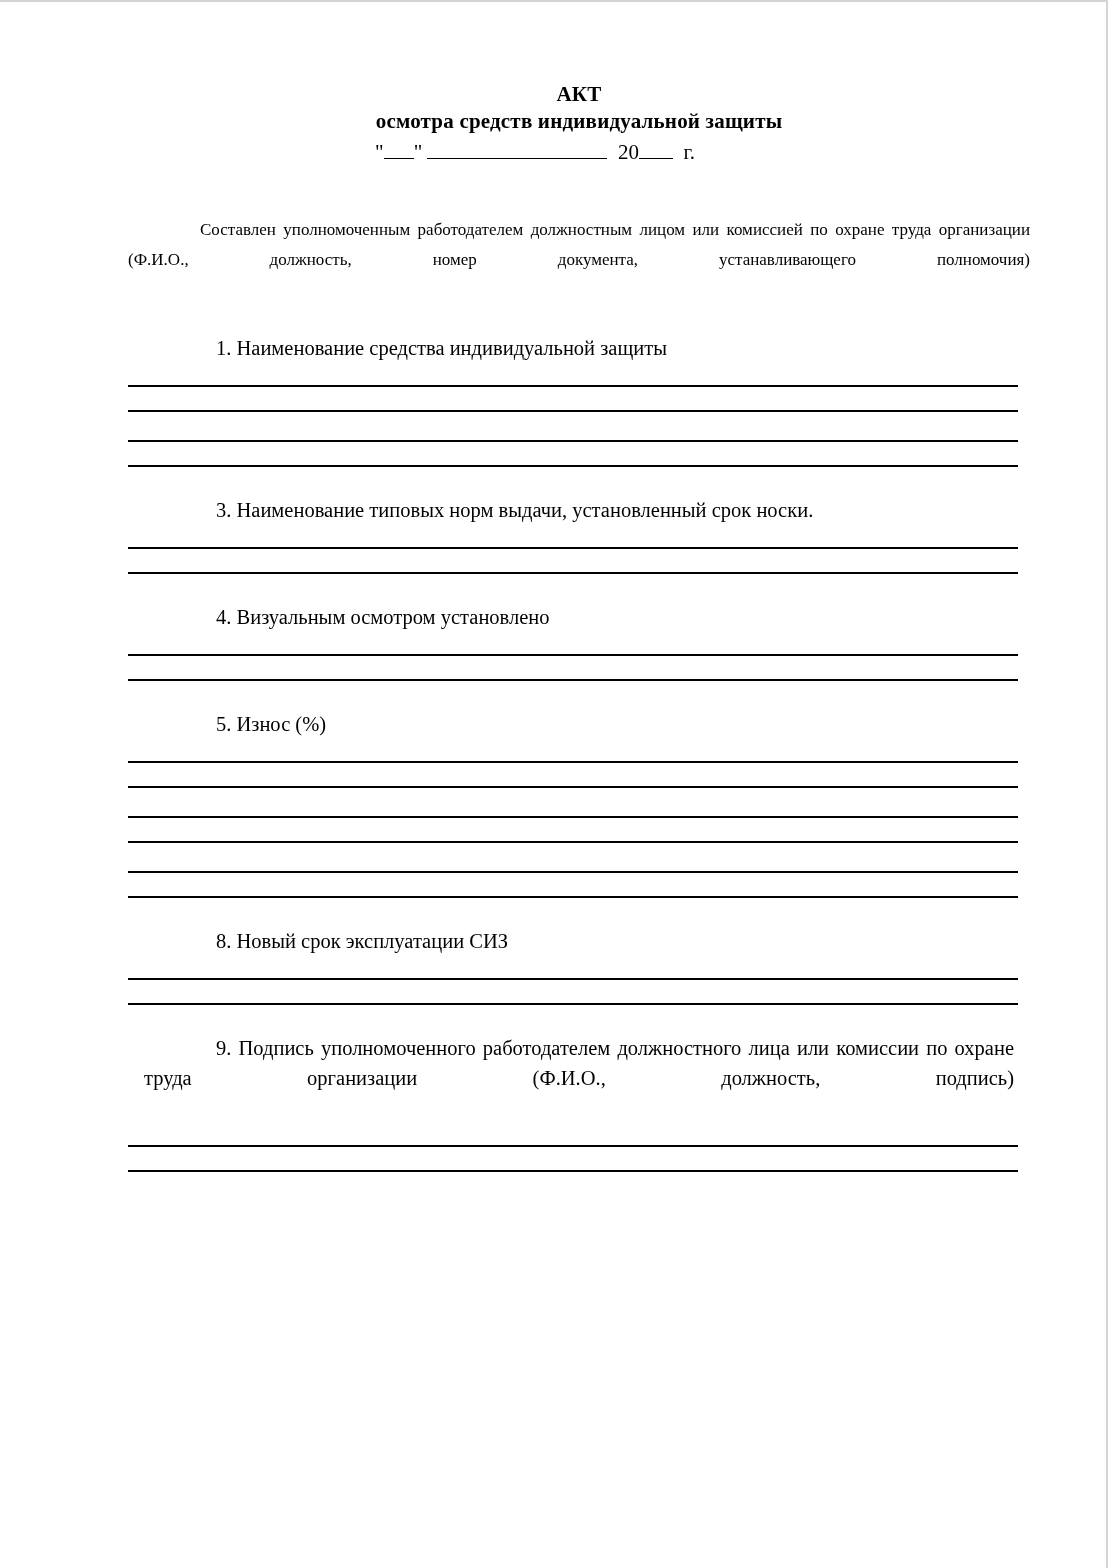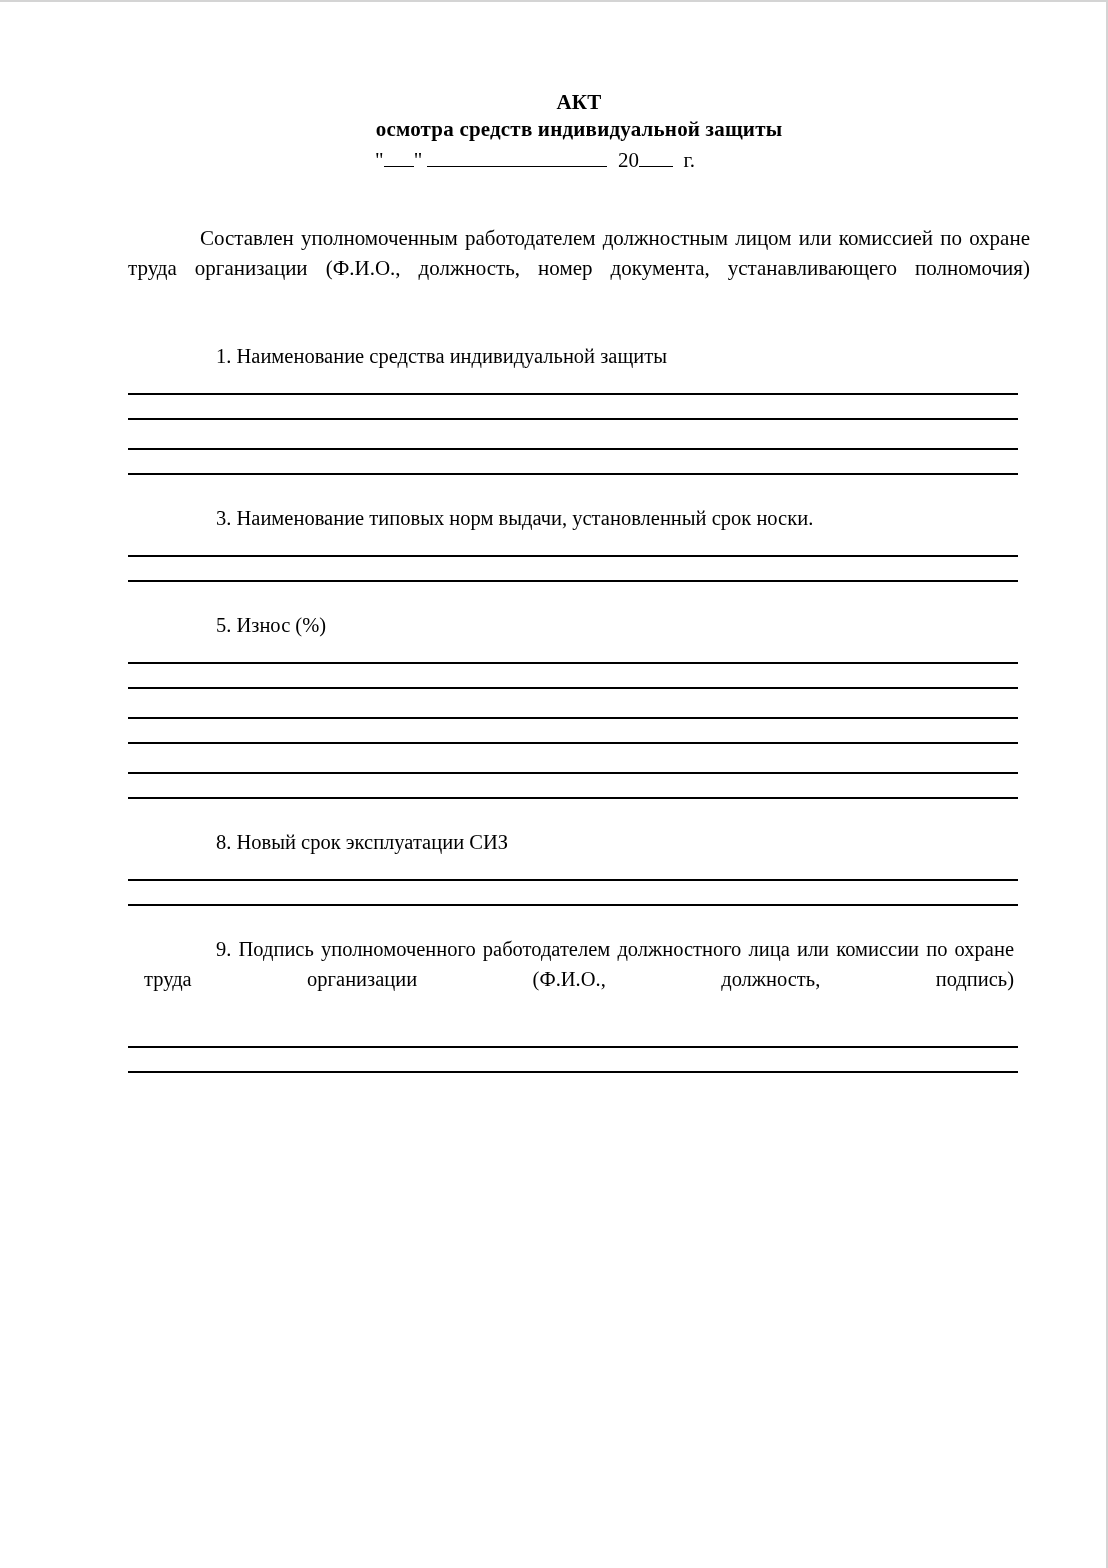--- a/index.html
+++ b/index.html
@@ -18,21 +18,21 @@
     border-top: 2px solid #d4d4d4;
     border-right: 2px solid #d4d4d4;
     overflow: hidden;
     font-family: "Liberation Serif", "DejaVu Serif", serif;
     color: #000000;
   }
 
   .content {
     position: absolute;
     left: 128px;
-    top: 12px;
+    top: 4px;
     width: 902px;
   }
 
   
   .title-block {
     padding-top: 75px;
     text-align: center;
   }
 
   .title-main,
@@ -57,21 +57,21 @@
     display: inline-block;
     border-bottom: 1.6px solid #000;
     vertical-align: baseline;
   }
   .date-fill.small  { width: 30px; }
   .date-fill.long   { width: 180px; }
   .date-fill.year   { width: 34px; }
 
   
   .para {
-    font-size: 21px;
+    font-size: 17px;
     line-height: 30px;
     text-align: justify;
     text-justify: inter-word;
     text-indent: 72px;
     margin: 0;
     hyphens: none;
   }
 
   .intro {
     margin-top: 48px;
@@ -149,20 +149,27 @@
     </div>
 
     <div class="item-block">
       <p class="item-label">3. Наименование типовых норм выдачи, установленный срок носки.</p>
       <div class="rules">
         <div class="rule"></div>
         <div class="rule"></div>
       </div>
     </div>
 
+    <div class="item-block">
+      <p class="item-label">4. Визуальным осмотром установлено</p>
+      <div class="rules">
+        <div class="rule"></div>
+        <div class="rule"></div>
+      </div>
+    </div>
 
     <div class="item-block">
       <p class="item-label">5. Износ (%)</p>
       <div class="rules">
         <div class="rule"></div>
         <div class="rule"></div>
       </div>
     </div>
 
     <div class="item-block">

